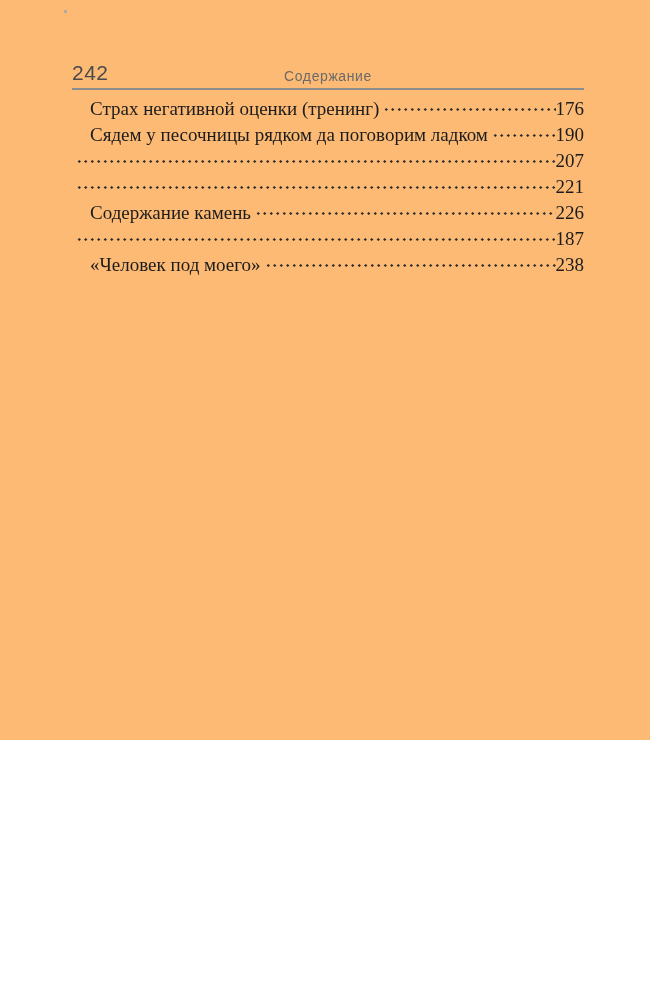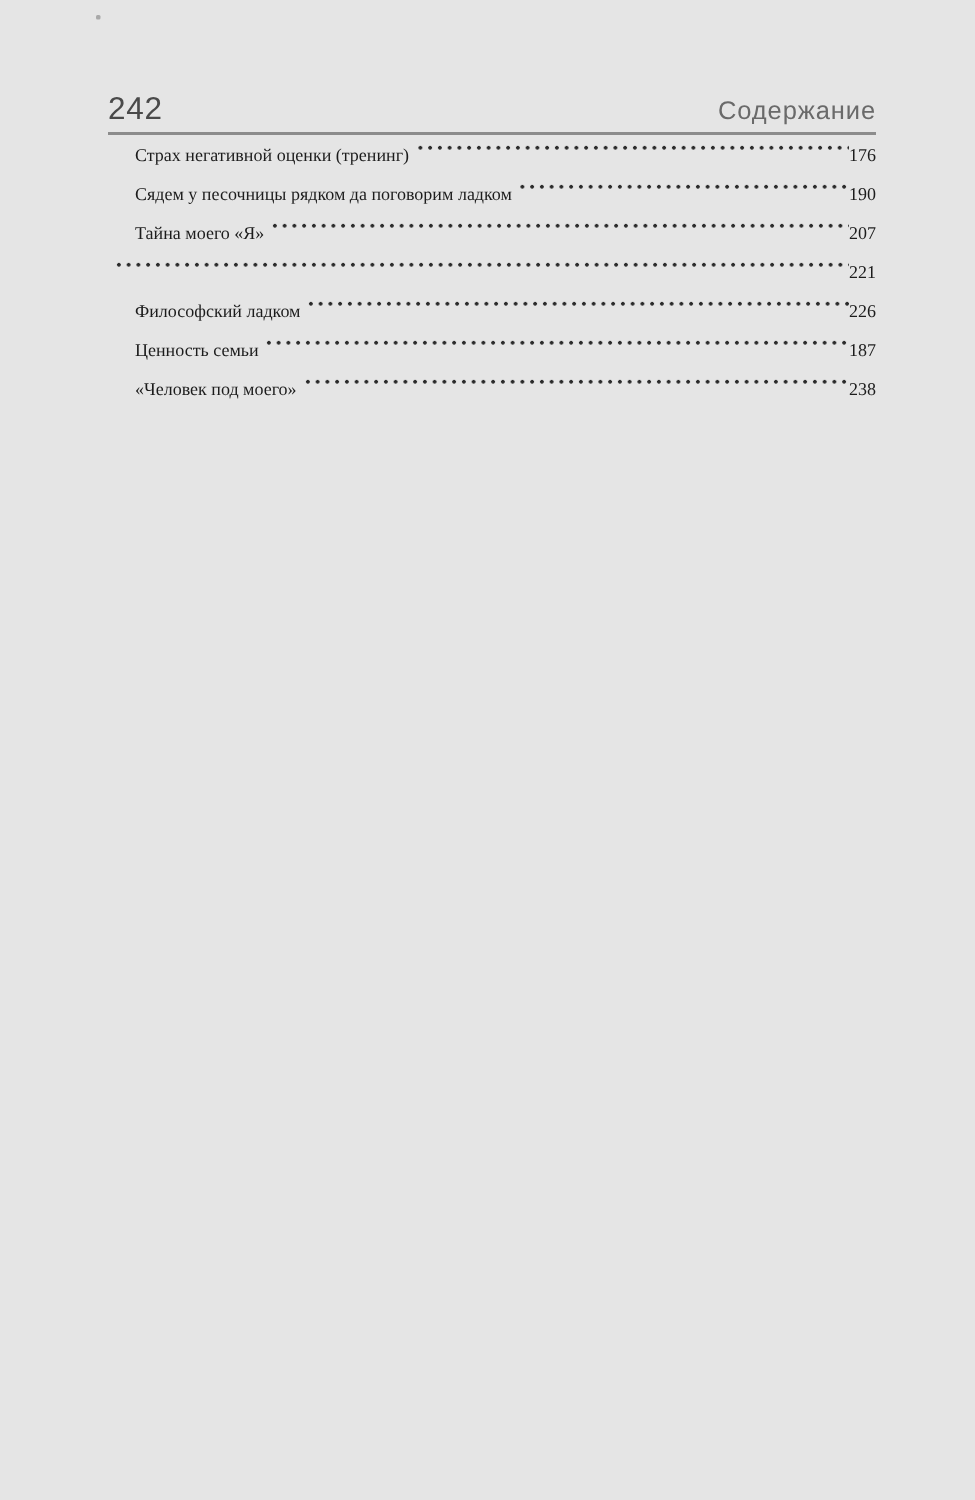--- a/index.html
+++ b/index.html
@@ -3,22 +3,22 @@
 <meta charset="utf-8">
 <style>
   html, body {
     margin: 0;
     padding: 0;
     background: #ffffff;
   }
   .page {
     position: relative;
     width: 650px;
-    height: 1000px;
-    background: #e5e5e5;
+    height: 740px;
+    background: #fdba74;
     overflow: hidden;
     font-family: "Liberation Serif", "DejaVu Serif", serif;
   }
   .speck {
     position: absolute;
     left: 64px;
     top: 10px;
     width: 3px;
     height: 3px;
     background: #a9a9a9;
@@ -40,36 +40,36 @@
     bottom: 3px;
     font-size: 21px;
     letter-spacing: 0.5px;
     color: #4a4a4a;
   }
   .header-title {
     position: absolute;
     left: 0;
     right: 0;
     bottom: 4px;
-    text-align: right;
-    font-size: 17px;
+    text-align: center;
+    font-size: 14px;
     letter-spacing: 0.6px;
     color: #6a6a6a;
   }
   .toc {
     position: absolute;
     left: 72px;
     top: 96px;
     width: 512px;
   }
   .toc-row {
     display: flex;
-    align-items: flex-start;
+    align-items: center;
     height: 26px;
-    font-size: 12px;
+    font-size: 19px;
     color: #1c1c1c;
   }
   .toc-title {
     white-space: nowrap;
     flex: 0 0 auto;
     padding-left: 18px;
   }
   .toc-dots {
     flex: 1 1 auto;
     height: 5px;
@@ -100,35 +100,33 @@
         <span class="toc-title">Страх негативной оценки (тренинг)</span>
         <span class="toc-dots"></span>
         <span class="toc-num">176</span>
       </div>
       <div class="toc-row">
         <span class="toc-title">Сядем у песочницы рядком да поговорим ладком</span>
         <span class="toc-dots"></span>
         <span class="toc-num">190</span>
       </div>
       <div class="toc-row">
-        <span class="toc-title">Тайна моего «Я»</span>
         <span class="toc-dots"></span>
         <span class="toc-num">207</span>
       </div>
       <div class="toc-row">
         <span class="toc-dots"></span>
         <span class="toc-num">221</span>
       </div>
       <div class="toc-row">
-        <span class="toc-title">Философский ладком</span>
+        <span class="toc-title">Содержание камень</span>
         <span class="toc-dots"></span>
         <span class="toc-num">226</span>
       </div>
       <div class="toc-row">
-        <span class="toc-title">Ценность семьи</span>
         <span class="toc-dots"></span>
         <span class="toc-num">187</span>
       </div>
       <div class="toc-row">
         <span class="toc-title">«Человек под моего»</span>
         <span class="toc-dots"></span>
         <span class="toc-num">238</span>
       </div>
     </div>
 </div>

